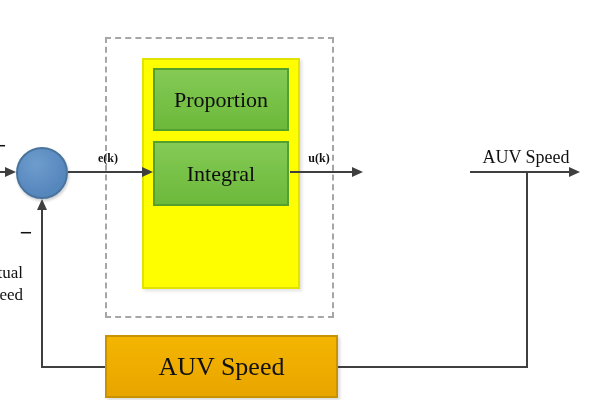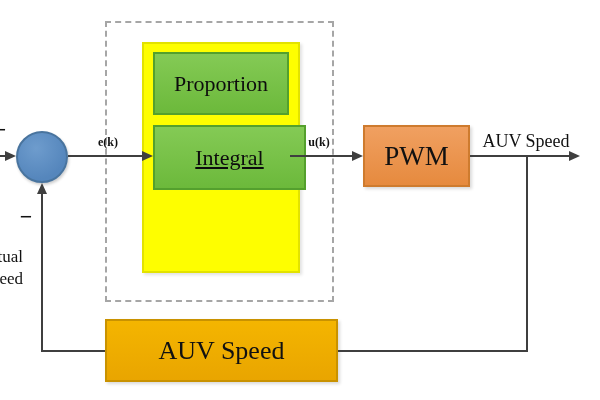--- a/index.html
+++ b/index.html
@@ -1,20 +1,20 @@
 <!DOCTYPE html>
 <html><head>
 <meta charset="utf-8">
 <style>
   html,body{margin:0;padding:0;background:#ffffff;}
   .stage{
     position:relative;width:600px;height:400px;overflow:hidden;background:#ffffff;
     font-family:"Liberation Serif","DejaVu Serif",serif;color:#111;
   }
-  .abs{position:absolute;box-sizing:border-box;}
+  .abs{position:absolute;box-sizing:border-box;margin-top:16px;}
   
   .dashed-box{border:2px dashed #A6A6A6;background:transparent;}
   
   .yellow-box{background:#FEFE00;border:2px solid #E2E200;box-shadow:2px 2px 3px rgba(0,0,0,0.12);}
   
   .green-box{
     background:linear-gradient(#84CA55,#6CB93B);border:2px solid #54A02D;
     display:flex;align-items:center;justify-content:center;
     font-size:22px;color:#0d0d0d;
   }
@@ -51,29 +51,26 @@
 
 <div class="stage">
 
   <div class="abs dashed-box" style="left:105px;top:21px;width:229px;height:281px;"></div>
 
   <div class="abs yellow-box" style="left:142px;top:42px;width:158px;height:231px;"></div>
 
   <div class="abs green-box" style="left:153px;top:52px;width:136px;height:63px;">
     <span>Proportion</span>
   </div>
-  <div class="abs green-box" style="left:153px;top:125px;width:153px;height:65px;text-decoration:underline;">
+  <div class="abs green-box" style="left:153px;top:125px;width:136px;height:65px;">
     <span>Integral</span>
   </div>
 
   <div class="abs circle" style="left:16px;top:131px;width:52px;height:52px;"></div>
 
-  <div class="abs pwm-box" style="left:363px;top:125px;width:107px;height:62px;">
-    <span>PWM</span>
-  </div>
 
   <div class="abs gold-box" style="left:105px;top:319px;width:233px;height:63px;">
     <span>AUV Speed</span>
   </div>
 
   <div class="abs hline" style="left:0;top:155px;width:6px;"></div>
   <div class="abs arrow-right" style="left:5px;top:151px;"></div>
 
   <div class="abs hline" style="left:68px;top:155px;width:75px;"></div>
   <div class="abs arrow-right" style="left:142px;top:151px;"></div>

